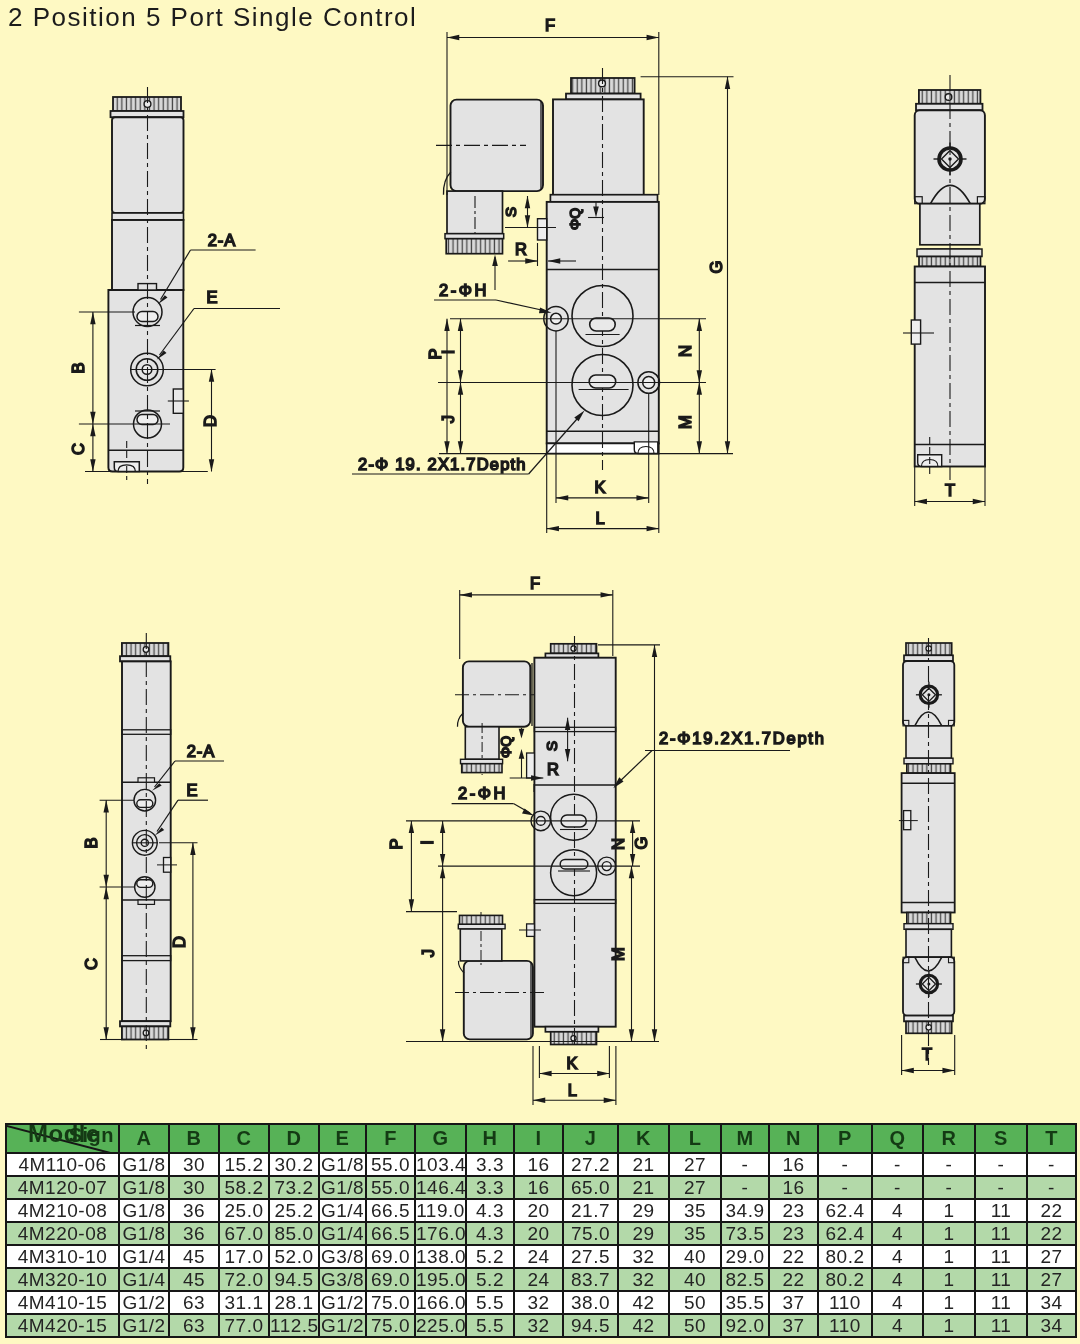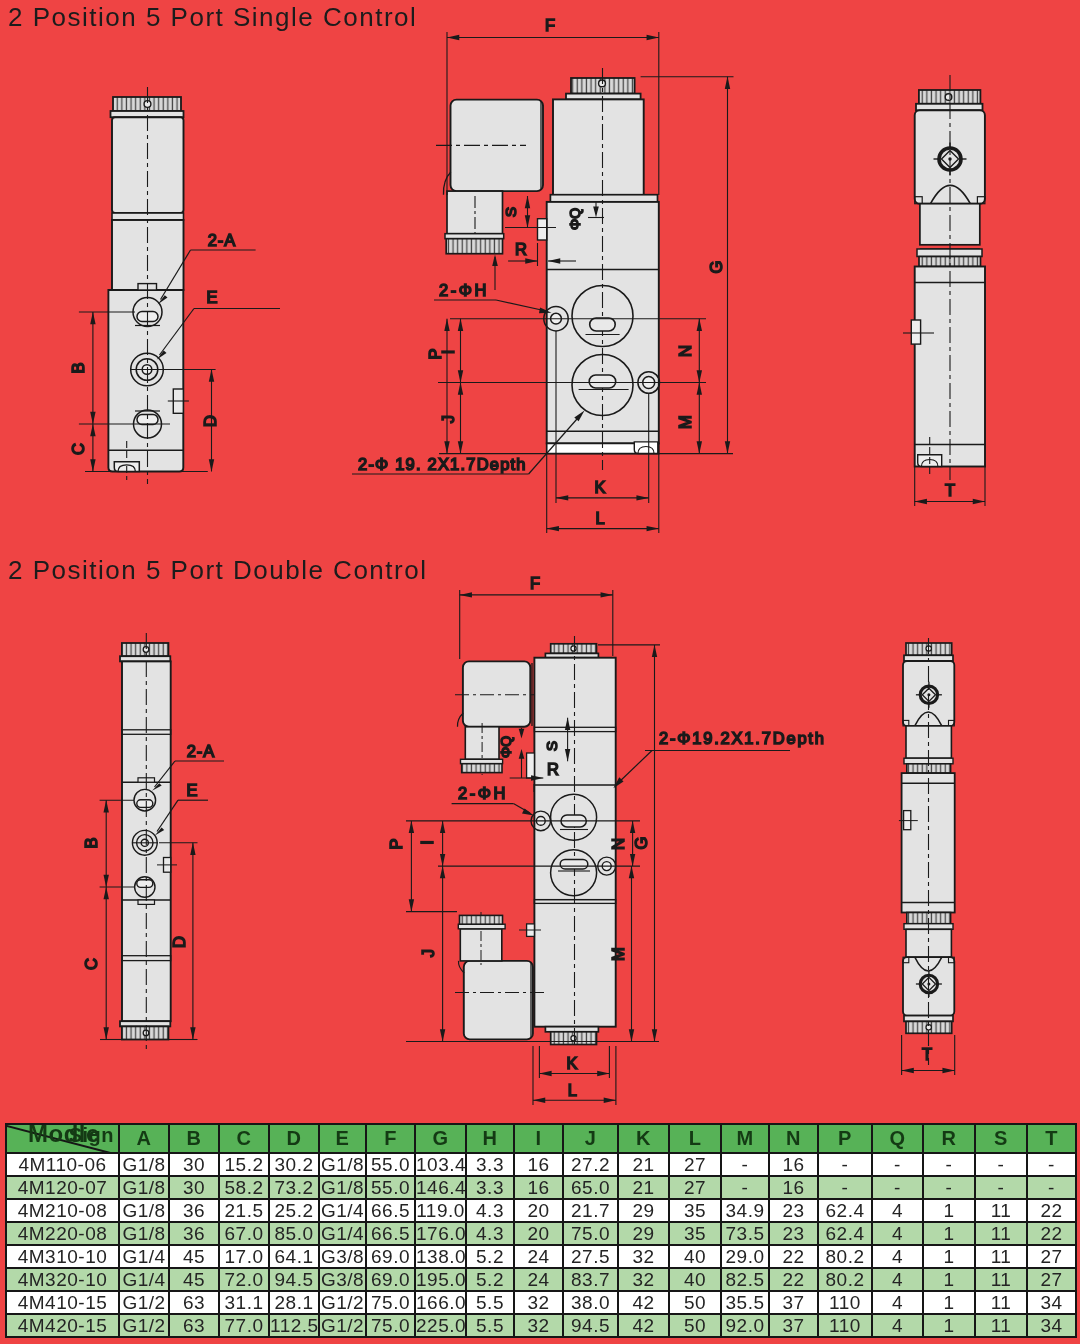--- a/index.html
+++ b/index.html
@@ -1,16 +1,16 @@
 <!DOCTYPE html>
 <html><head>
 <meta charset="utf-8">
 <style>
   html,body{margin:0;padding:0;background:#fff;}
-  #page{position:relative;width:1080px;height:1344px;background:#ef4444;overflow:hidden;
+  #page{position:relative;width:1080px;height:1344px;background:#fef9c3;overflow:hidden;
         font-family:"Liberation Sans", sans-serif;}
   #dwg{position:absolute;left:0;top:0;}
   .ttl{position:absolute;left:8px;font-size:26px;font-weight:400;color:#1c1c1c;letter-spacing:1.5px;white-space:nowrap;}
   table.tbl{position:absolute;left:5px;top:1123px;width:1070px;border-collapse:collapse;table-layout:fixed;}
   table.tbl td{border:2px solid #161616;text-align:center;vertical-align:middle;padding:0;
                font-size:19px;line-height:21px;color:#242424;height:20px;letter-spacing:0.5px;overflow:hidden;white-space:nowrap;}
   table.tbl tr.hd td{background:#57b257;color:#143a14;font-weight:bold;font-size:20px;height:27px;}
   table.tbl tr.g td{background:#b3d9a9;}
   table.tbl tr.w td{background:#ffffff;}
   td.diag{position:relative;background:#57b257;}
@@ -18,21 +18,20 @@
       transform:rotate(14.6deg);transform-origin:0 0;}
   td.diag .s1{position:absolute;right:4px;top:0px;font-size:20px;font-weight:bold;color:#143a14;}
   td.diag .s2{position:absolute;left:3px;bottom:8px;font-size:24px;font-weight:bold;color:#143a14;margin-left:18px;}
 </style>
 </head>
 <body>
 <div id="page">
 
 <div class="ttl" style="top:2px;">2 Position 5 Port Single Control</div>
 
-<div class="ttl" style="top:555px;">2 Position 5 Port Double Control</div>
 <svg id="dwg" width="1080" height="1122" viewBox="0 0 1080 1122">
 <defs>
 <marker id="ar" viewBox="0 0 12 6" refX="11.6" refY="3" markerWidth="13" markerHeight="6.5" orient="auto-start-reverse" markerUnits="userSpaceOnUse">
   <path d="M11.8,3 L0.3,0.5 L0.3,5.5 Z" fill="#1a1a1a"></path>
 </marker>
 <pattern id="kn" width="4.6" height="12" patternUnits="userSpaceOnUse">
   <rect width="4.6" height="12" fill="#d9d9d9"></rect>
   <rect x="1.6" width="1.3" height="12" fill="#4a4a4a"></rect>
 </pattern>
 </defs>
@@ -808,21 +807,21 @@
           <td>-</td>
           <td>-</td>
           <td>-</td>
           <td>-</td>
           <td>-</td>
         </tr>
 <tr class="w">
           <td>4M210-08</td>
           <td>G1/8</td>
           <td>36</td>
-          <td>21.5</td>
+          <td>25.0</td>
           <td>25.2</td>
           <td>G1/4</td>
           <td>66.5</td>
           <td>119.0</td>
           <td>4.3</td>
           <td>20</td>
           <td>21.7</td>
           <td>29</td>
           <td>35</td>
           <td>34.9</td>
@@ -853,21 +852,21 @@
           <td>4</td>
           <td>1</td>
           <td>11</td>
           <td>22</td>
         </tr>
 <tr class="w">
           <td>4M310-10</td>
           <td>G1/4</td>
           <td>45</td>
           <td>17.0</td>
-          <td>64.1</td>
+          <td>52.0</td>
           <td>G3/8</td>
           <td>69.0</td>
           <td>138.0</td>
           <td>5.2</td>
           <td>24</td>
           <td>27.5</td>
           <td>32</td>
           <td>40</td>
           <td>29.0</td>
           <td>22</td>

